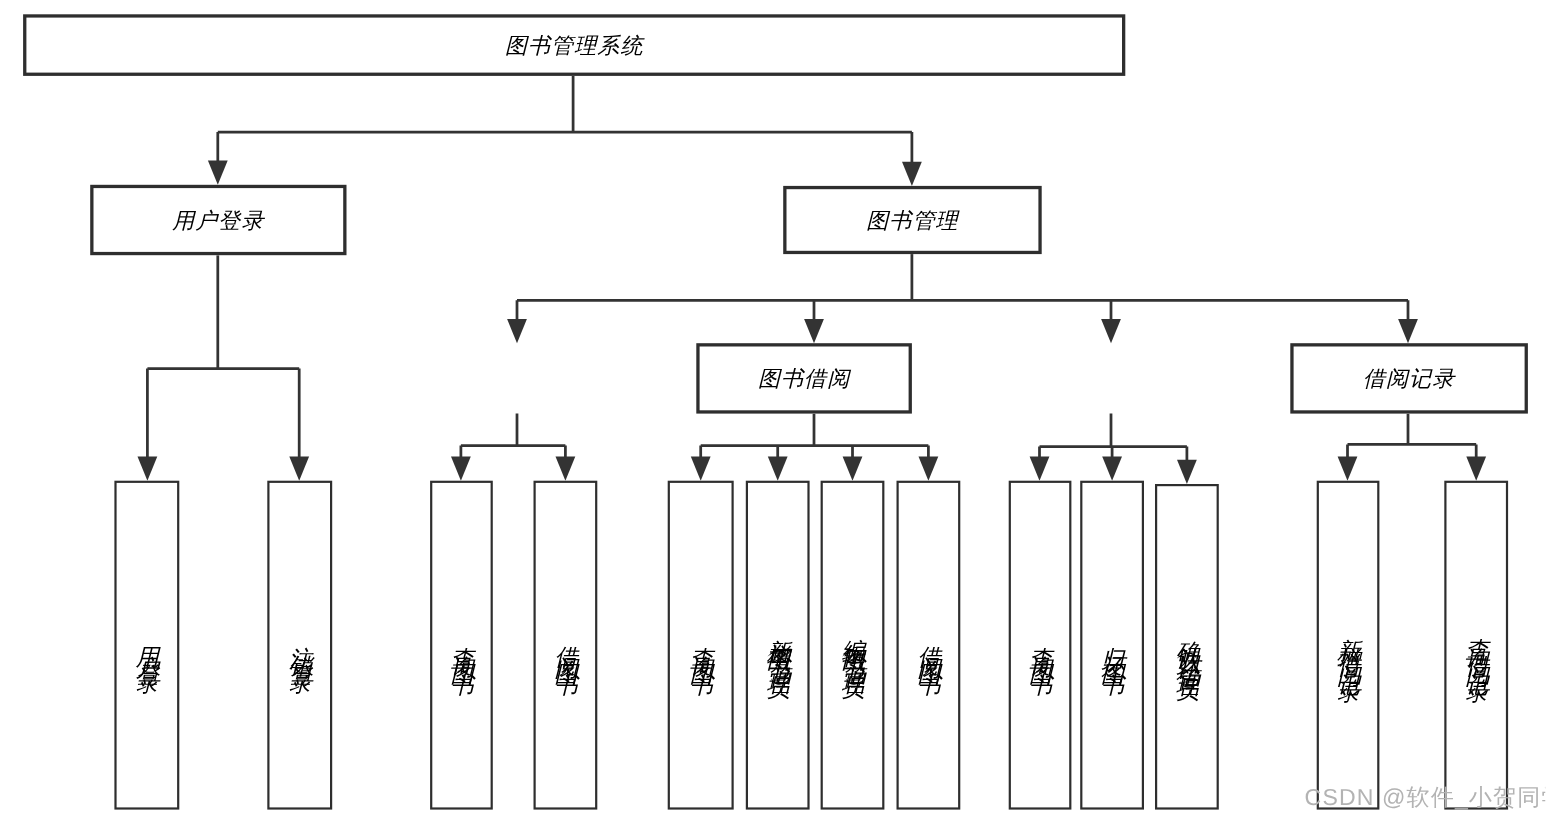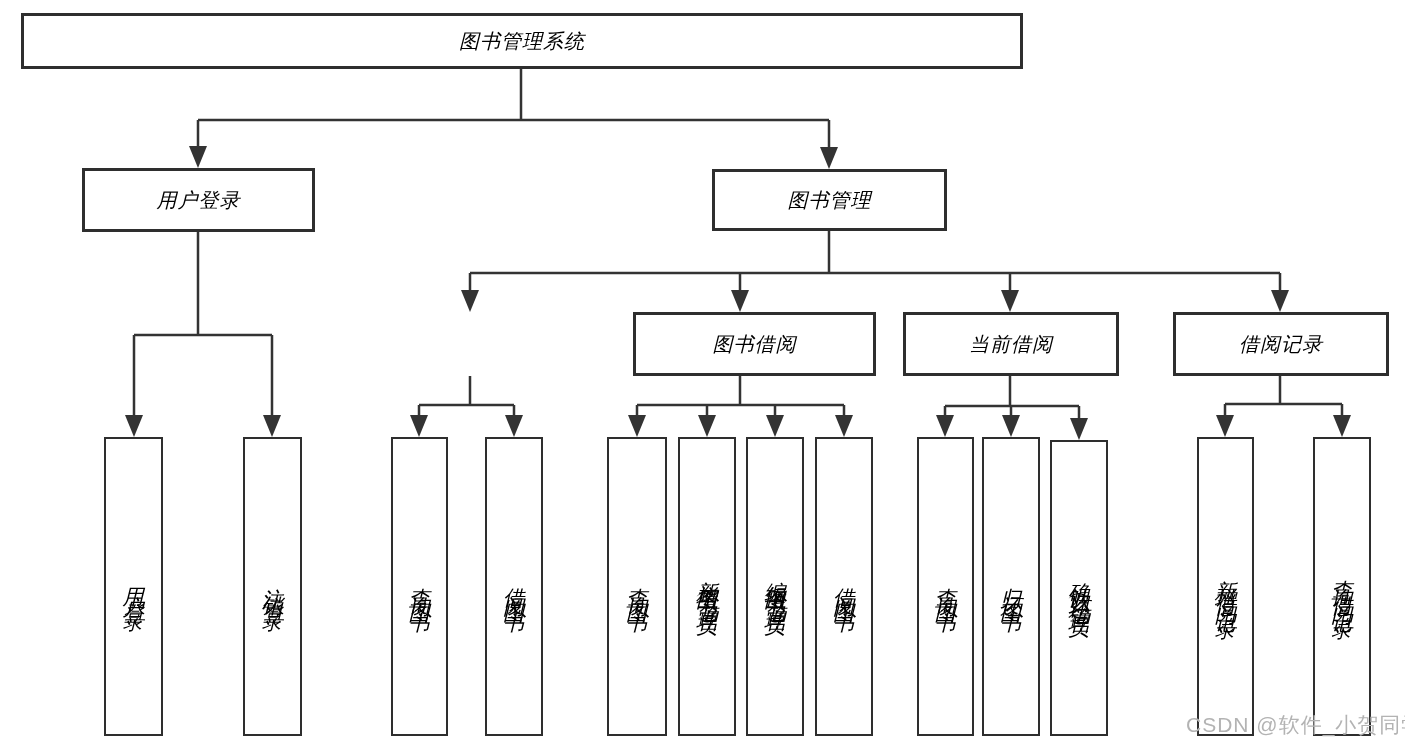--- a/index.html
+++ b/index.html
@@ -91,25 +91,22 @@
     <span>图书管理系统</span>
   </div>
 
   <div class="node h" style="left:82px;top:168px;width:233px;height:64px;">
     <span>用户登录</span>
   </div>
   <div class="node h" style="left:712px;top:169px;width:235px;height:62px;">
     <span>图书管理</span>
   </div>
 
-  <div class="node h" style="left:633px;top:312px;width:243px;height:64px;">
+  <div class="node h" style="left:633px;top:312px;width:196px;height:64px;">
     <span>图书借阅</span>
-  </div>
-  <div class="node h" style="left:903px;top:312px;width:216px;height:64px;">
-    <span>当前借阅</span>
   </div>
   <div class="node h" style="left:1173px;top:312px;width:216px;height:64px;">
     <span>借阅记录</span>
   </div>
 
   <div class="node v" style="left:104px;top:437px;width:59px;height:299px;">
     <span>用户登录</span>
   </div>
   <div class="node v" style="left:243px;top:437px;width:59px;height:299px;">
     <span>注销登录</span>

